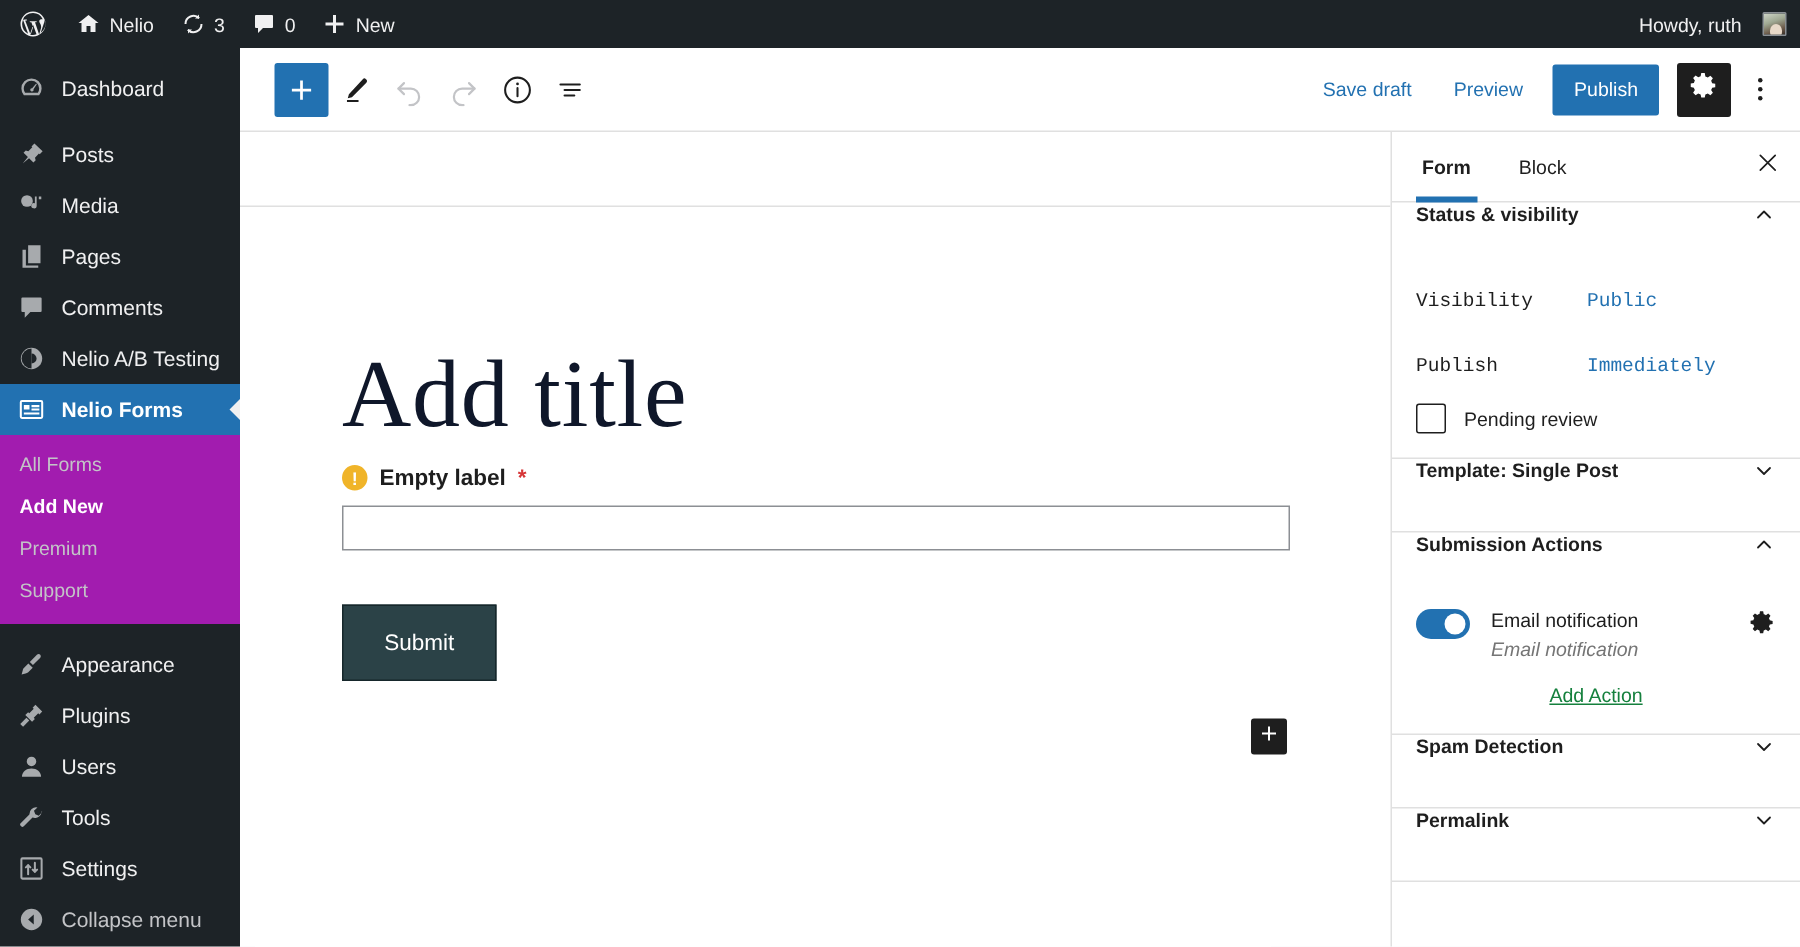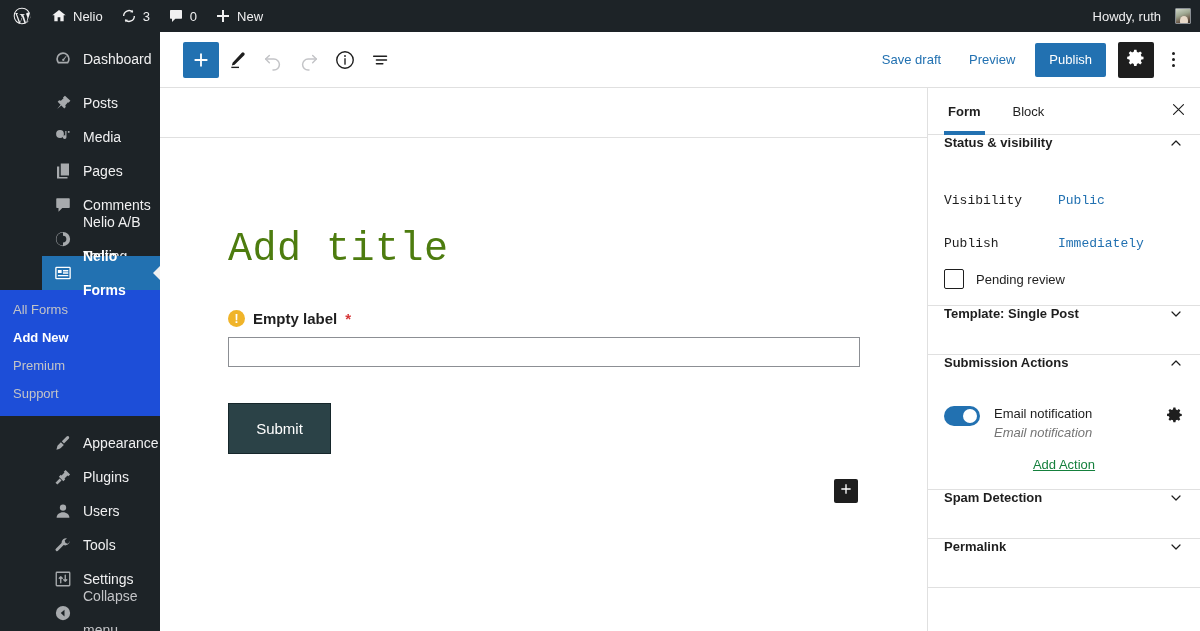--- a/index.html
+++ b/index.html
@@ -45,39 +45,38 @@
     width: 160px; height: 599px;
     background: #1d2327; color: #f0f0f1;
     font-size: 14px; overflow: hidden;
   }
   .menu-sep { height: 10px; }
   .menu-item {
     display: flex; align-items: center; gap: 10px;
     height: 34px; padding: 0 12px 0 11px;
     color: #f0f0f1; line-height: 34px;
     position: relative;
-    margin-left: 42px;
   }
   .menu-item .m-ico {
     width: 20px; height: 20px; flex: 0 0 20px;
     display: flex; align-items: center; justify-content: center;
     color: #a7aaad;
   }
   .menu-item .m-ico svg { display: block; }
   .menu-item.current {
     background: #2271b1; color: #fff; font-weight: 600;
   }
   .menu-item.current .m-ico { color: #fff; }
   .menu-item.current::after {
     content: ""; position: absolute; right: -1px; top: 50%;
     margin-top: -8px;
     border-style: solid; border-width: 8px 8px 8px 0;
     border-color: transparent #f0f0f1 transparent transparent;
   }
-  .submenu { background: #1d4ed8; padding: 6px 0 8px 0; }
+  .submenu { background: #a21caf; padding: 6px 0 8px 0; }
   .submenu .sub-item {
     display: block; padding: 4px 12px 4px 13px;
     font-size: 13px; color: #c3c4c7; line-height: 20px;
   }
   .submenu .sub-item.current { color: #fff; font-weight: 700; }
   .menu-item.collapse { color: #c3c4c7; }
 
   
   #editor {
     position: absolute; top: 32px; left: 160px;
@@ -128,22 +127,22 @@
     border-bottom: 1px solid #e0e0e0;
   }
 
   
   #canvas {
     position: absolute; top: 106px; left: 0;
     width: 767px; height: 493px; background: #fff; overflow: hidden;
   }
   .post-title {
     position: absolute; left: 68px; top: 90px;
-    font-family: Liberation Mono, monospace;
-    font-size: 40px; color: #4d7c0f; line-height: 1.1;
+    font-family: Liberation Serif, serif;
+    font-size: 64px; color: #0f172a; line-height: 1.1;
     letter-spacing: 0.5px;
   }
   .field-block { position: absolute; left: 68px; top: 172px; width: 632px; }
   .field-label {
     display: flex; align-items: center; gap: 8px;
     font-size: 15px; font-weight: 700; color: #1e1e1e; margin-bottom: 10px;
   }
   .warn-ico {
     width: 17px; height: 17px; border-radius: 50%; background: #f0b429;
     display: inline-flex; align-items: center; justify-content: center;

